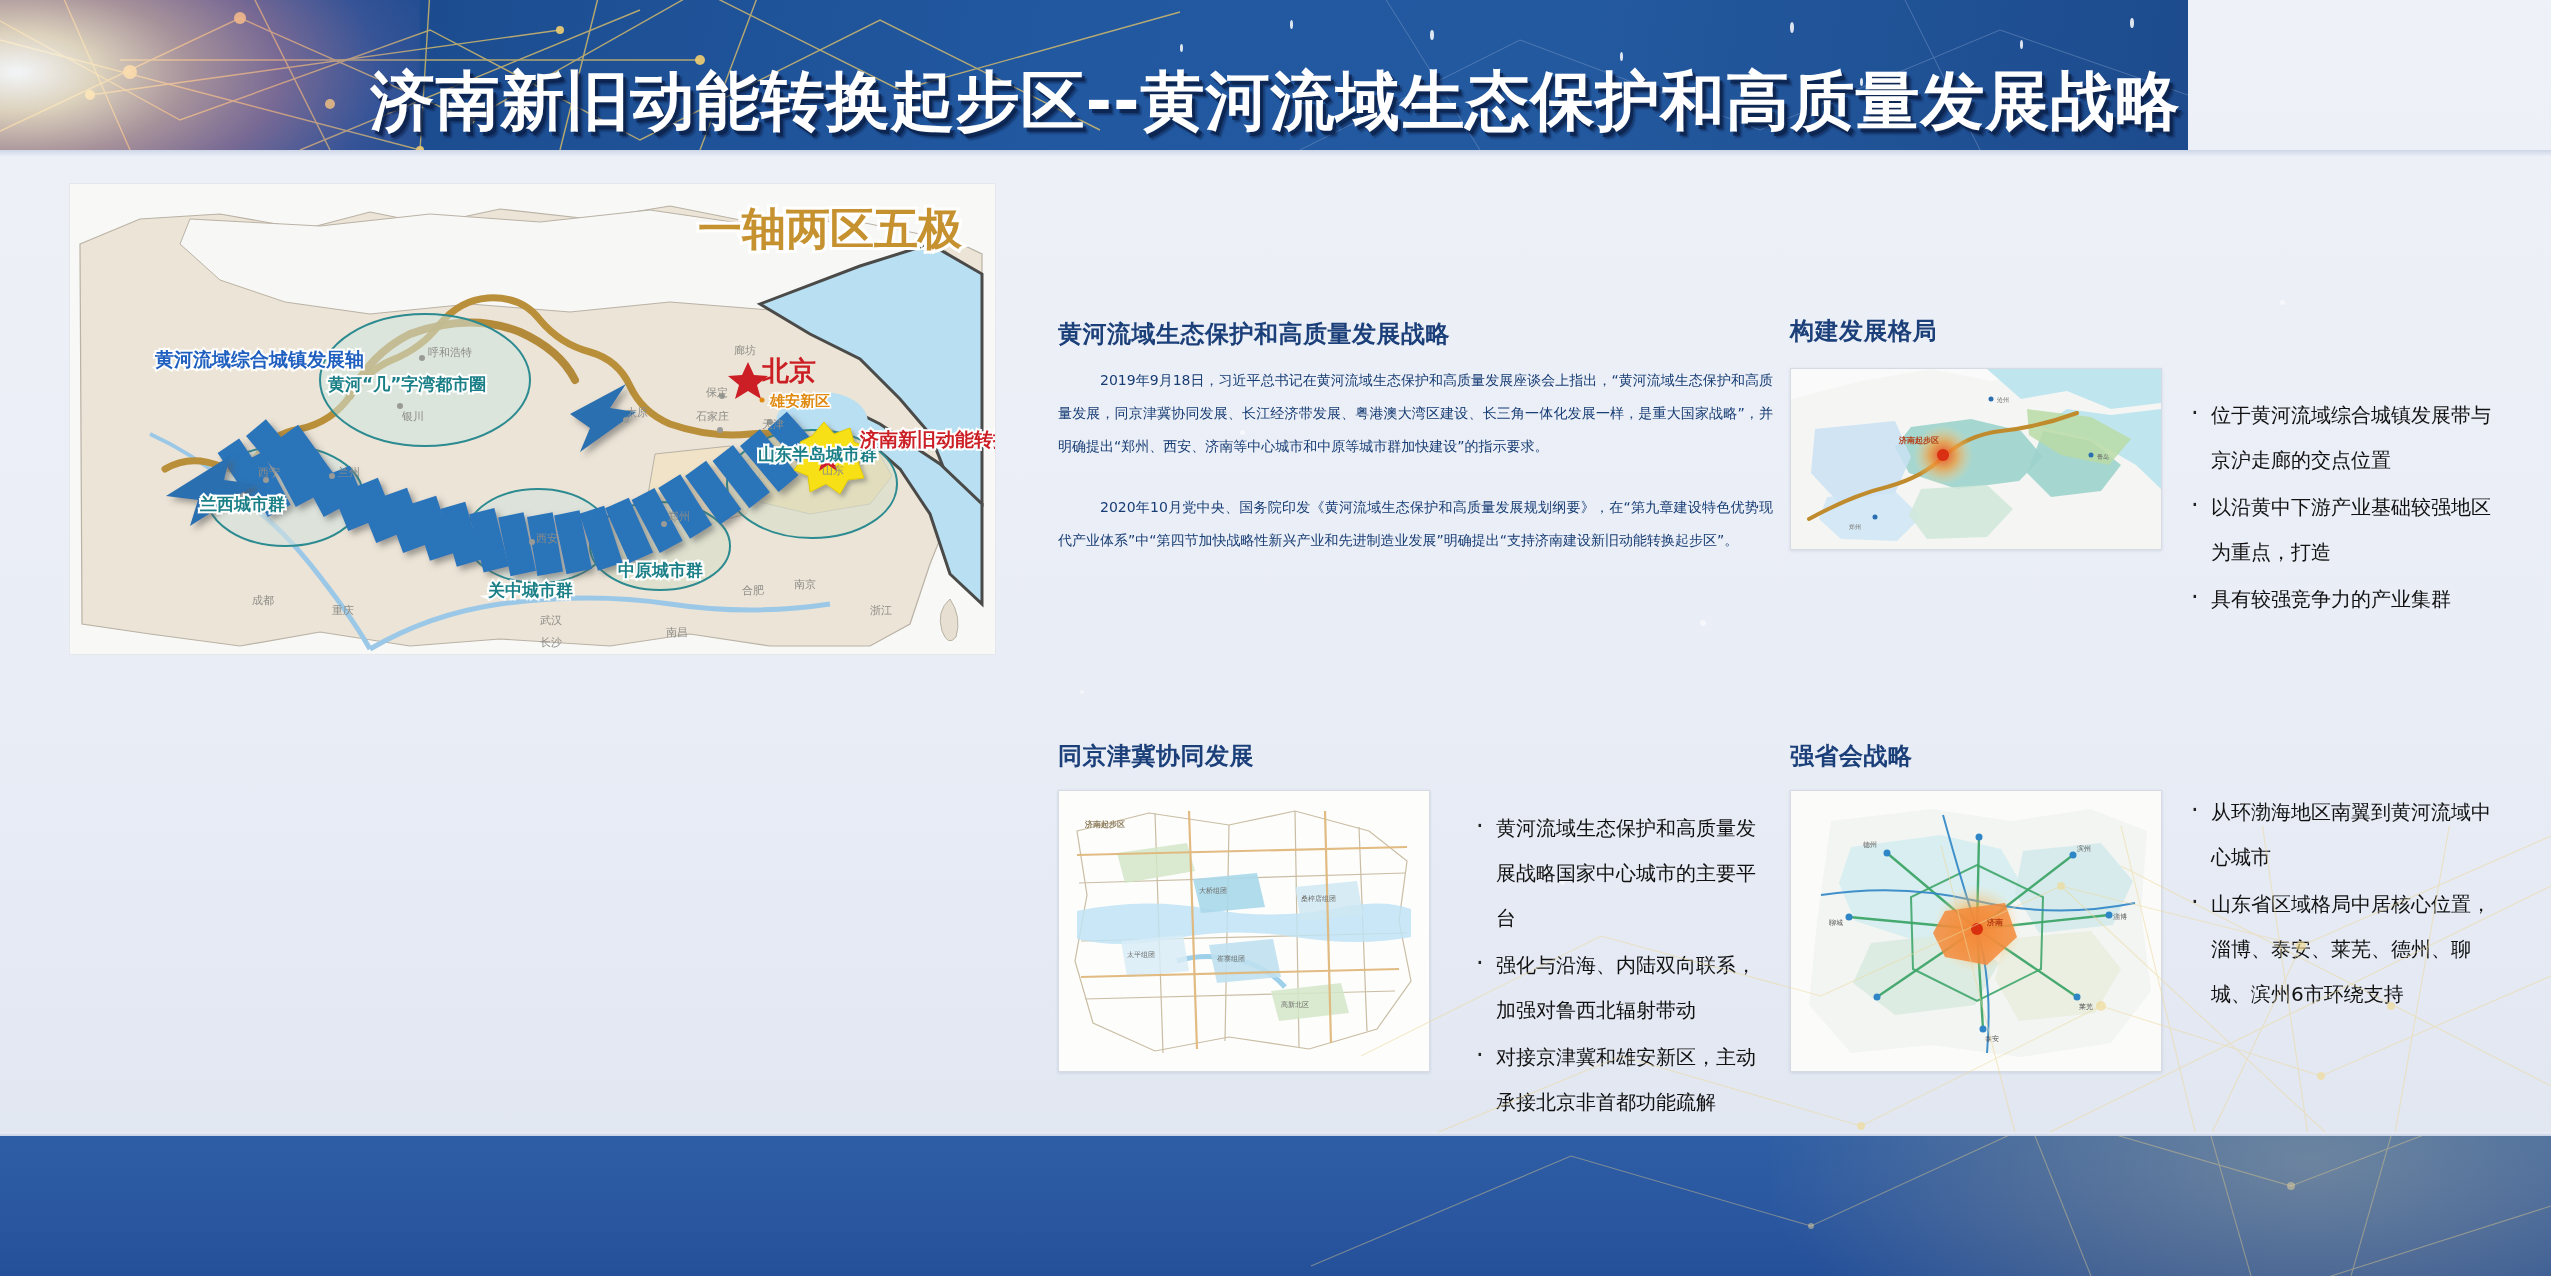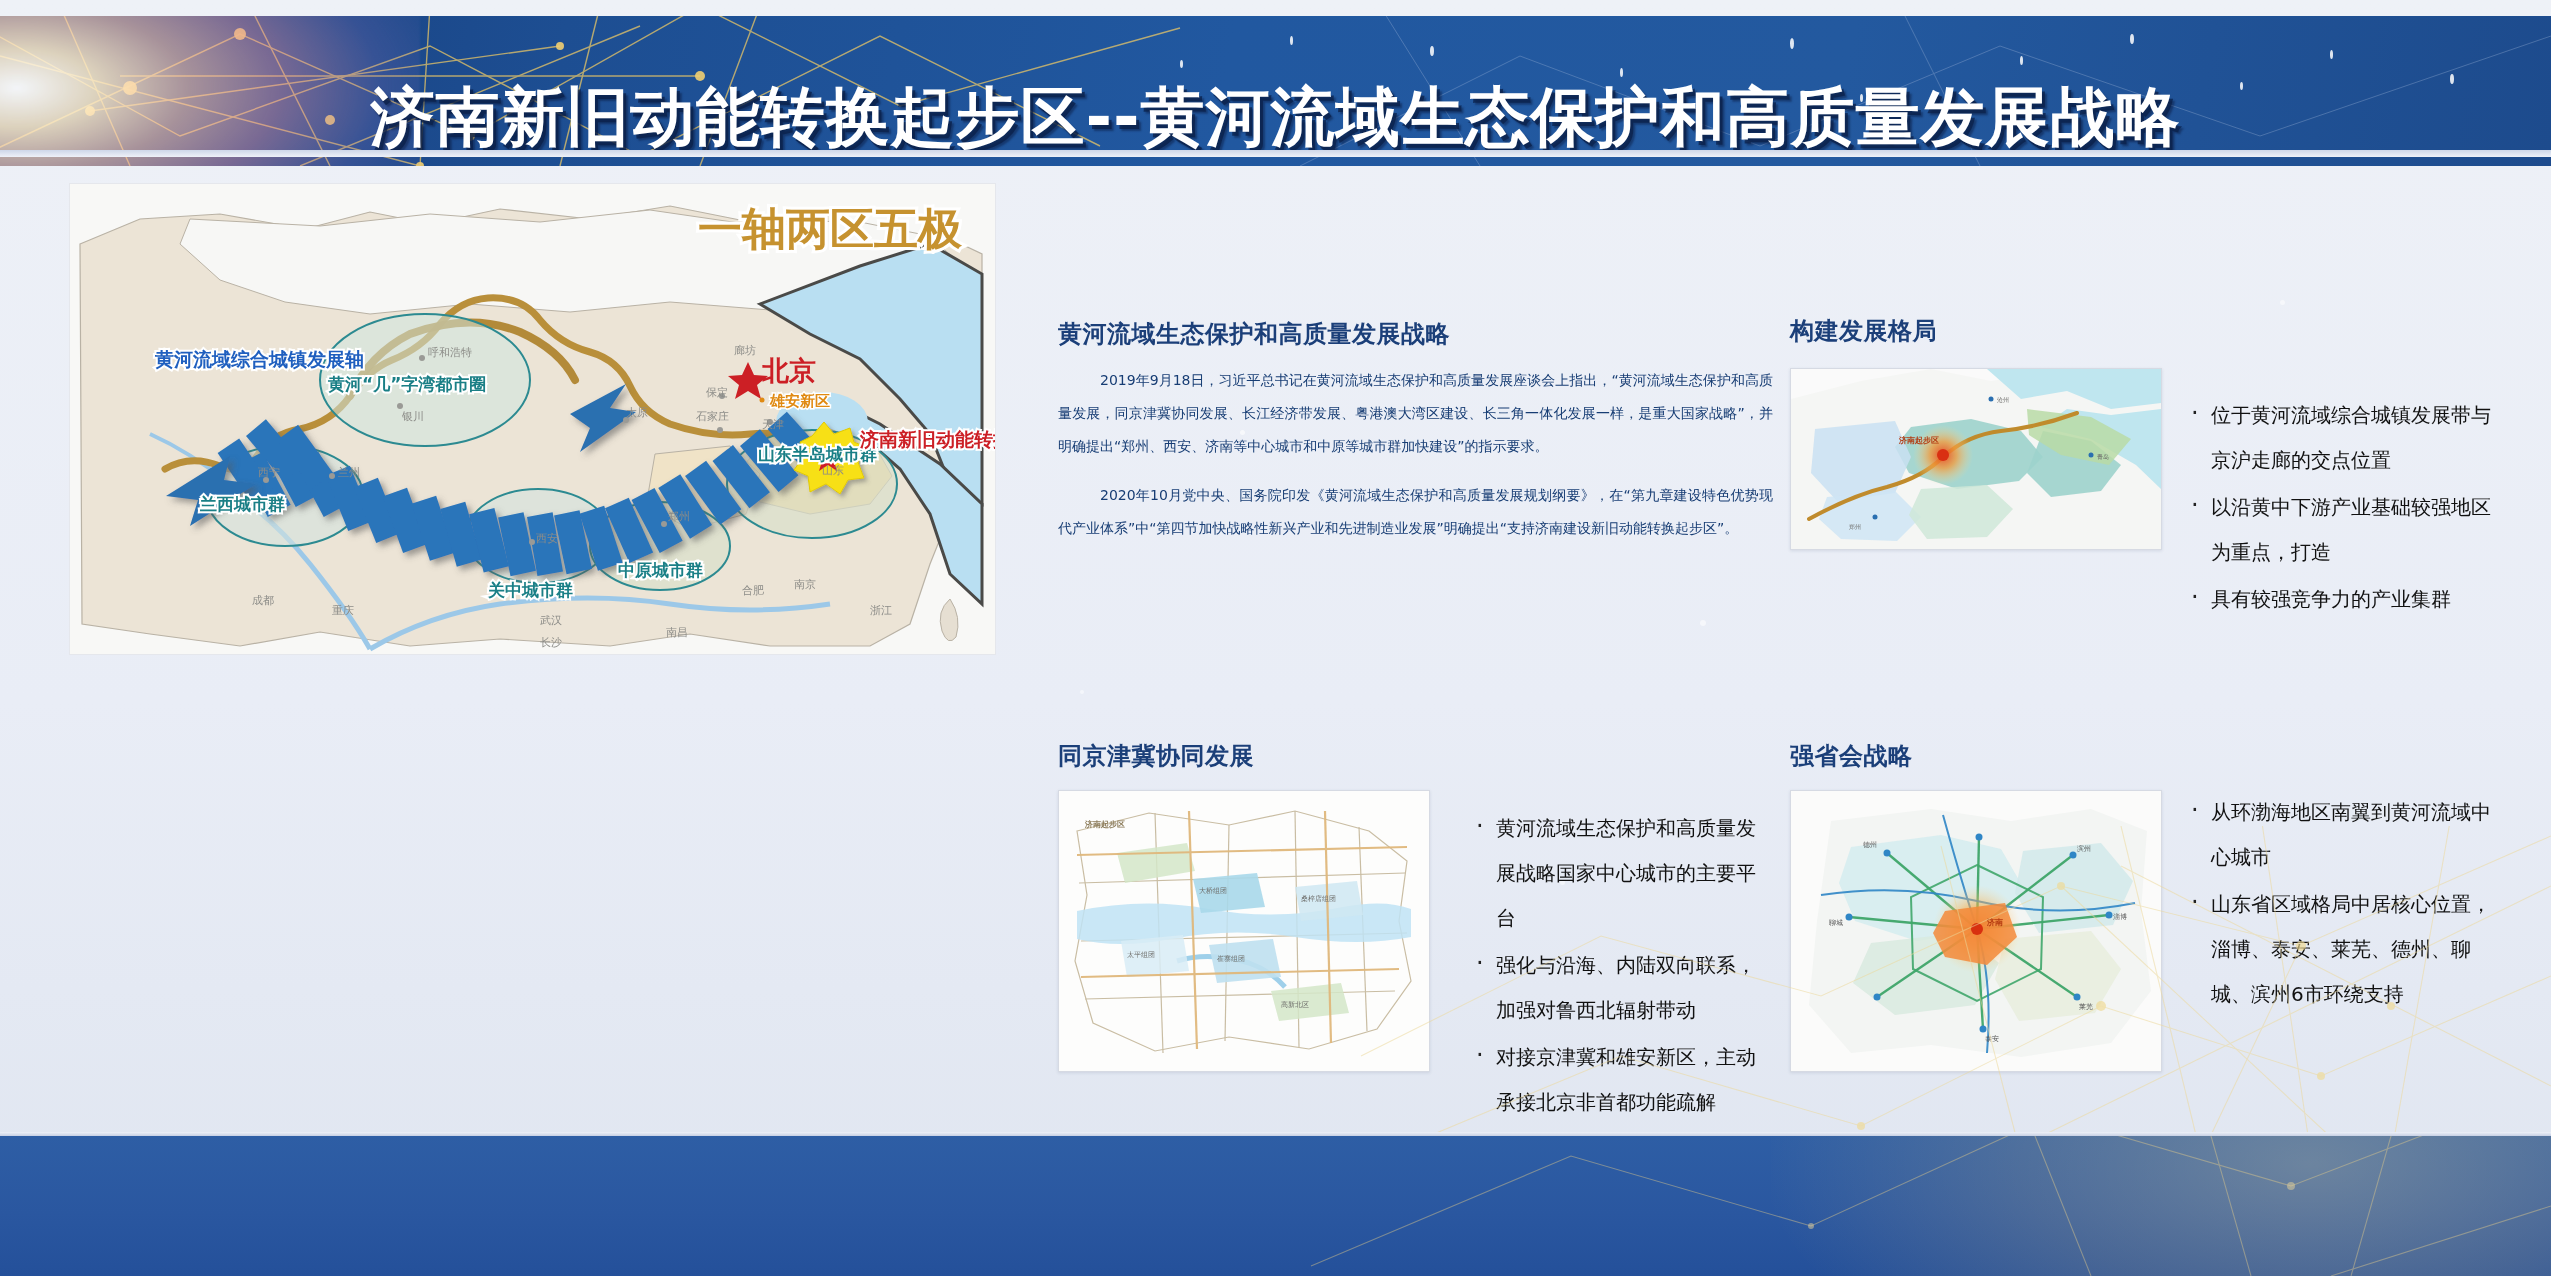--- a/index.html
+++ b/index.html
@@ -5,21 +5,21 @@
   html,body{margin:0;padding:0;}
   body{
     width:2551px;height:1276px;overflow:hidden;
     font-family:"Liberation Sans","DejaVu Sans",sans-serif;
     background:#eef1f8;
   }
   #slide{position:relative;width:2551px;height:1276px;overflow:hidden;
     background:linear-gradient(180deg,#eef1f7 0%,#e9edf6 55%,#dfe5f0 100%);}
 
   
-  .header{position:absolute;left:0;top:16px;width:2551px;height:150px;overflow:hidden;
+  .header{position:absolute;left:0;top:0;width:2188px;height:150px;overflow:hidden;
     background:linear-gradient(100deg,#173c7a 0%,#1d4e92 22%,#2158a0 48%,#23599f 72%,#1d4b8d 100%);}
   .header .glow{position:absolute;left:-140px;top:-90px;width:560px;height:360px;
     background:radial-gradient(ellipse at 28% 45%,
        rgba(255,255,255,.95) 0%,
        rgba(255,236,200,.85) 14%,
        rgba(255,196,170,.62) 30%,
        rgba(236,150,165,.45) 46%,
        rgba(150,120,190,.22) 64%,
        rgba(30,70,140,0) 80%);
     filter:blur(1px);}
@@ -58,21 +58,21 @@
   
   .mapbox{position:absolute;left:70px;top:184px;width:925px;height:470px;text-align:center;}
   #mainmap{position:absolute;left:0;top:0;width:925px;height:470px;
      box-shadow:0 0 0 1px #e5e7ec;background:#f7f7f5;}
 
   
   .sec-title{font-family:Liberation Sans, sans-serif;
     font-size:24px;font-weight:bold;color:#1b3f79;letter-spacing:.5px;}
   .para{font-family:"DejaVu Sans","Liberation Sans",sans-serif;
     font-size:14px;line-height:33px;color:#173d74;text-align:justify;}
-  .para + .para{margin-top:16px;}
+  .para + .para{margin-top:28px;}
   .para .ind{display:inline-block;width:42px;}
 
   .bullets{list-style:none;margin:0;padding:0;}
   .bullets li{position:relative;padding-left:26px;margin-bottom:2px;
     font-family:"DejaVu Sans","Liberation Sans",sans-serif;
     font-size:20px;line-height:45px;color:#111;}
   .bullets li:before{content:"·";position:absolute;left:6px;top:-2px;font-size:24px;color:#222;}
 
   .thumb{position:absolute;background:#fff;border:1px solid #d6dae3;
      box-shadow:0 1px 3px rgba(40,60,100,.12);overflow:hidden;}

